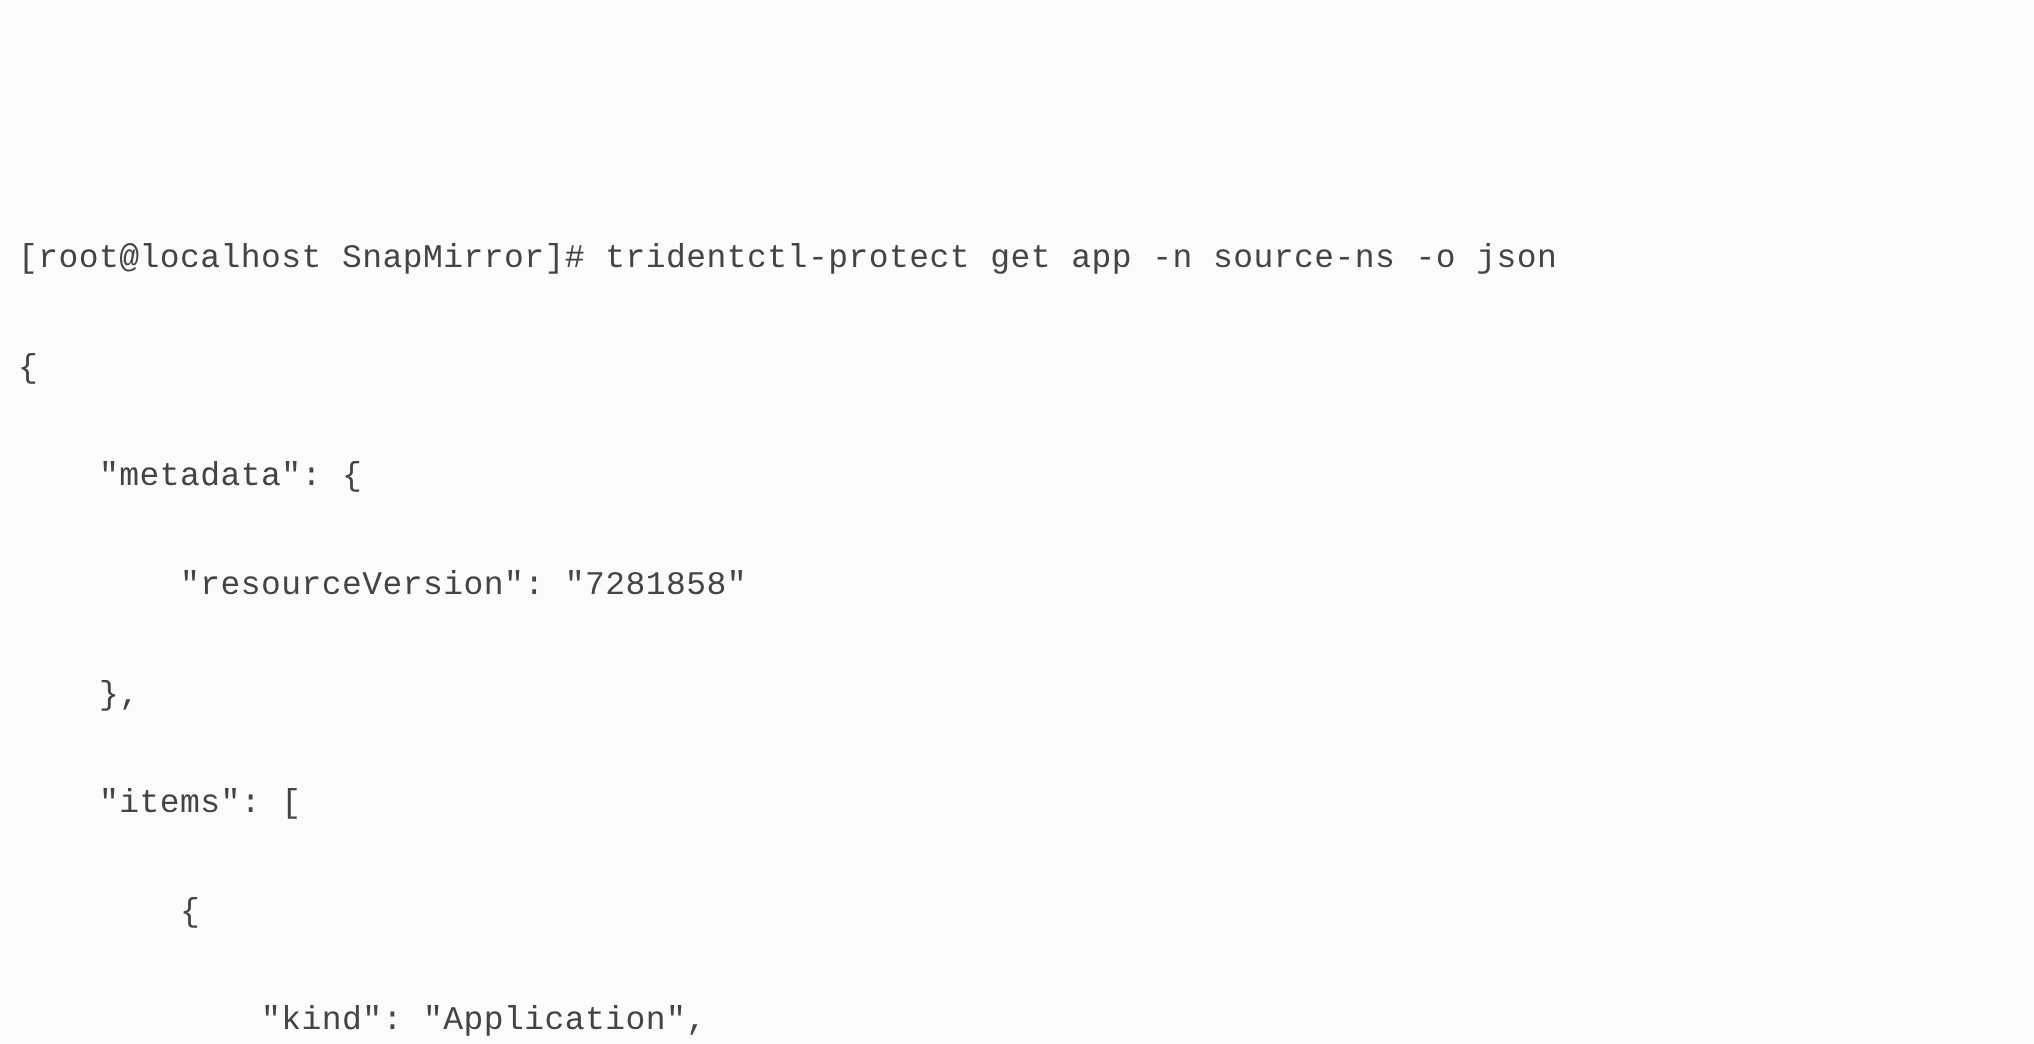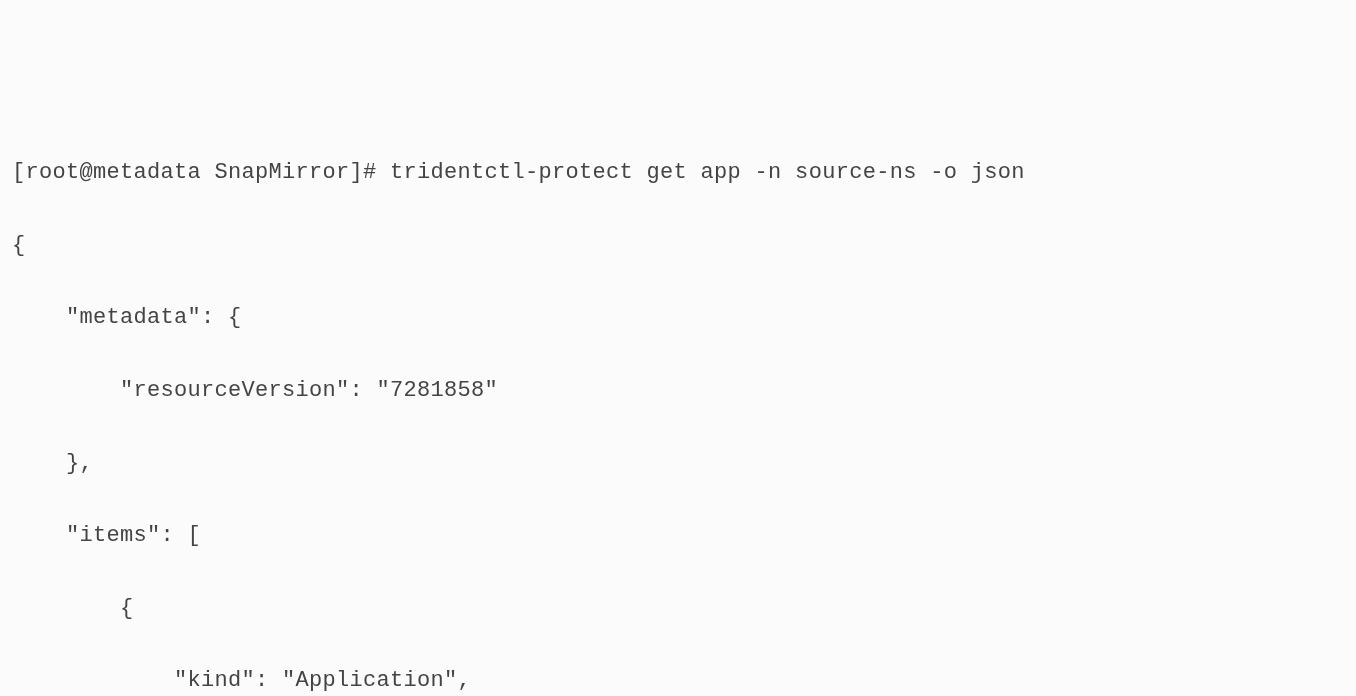--- a/index.html
+++ b/index.html
@@ -20,21 +20,21 @@
     }
     .terminal-line {
       white-space: pre;
     }
   </style>
 </head>
 <body>
 
 
 
-<div class="terminal-line">[root@metadata SnapMirror]# tridentctl-protect get app -n source-ns -o json</div>
+<div class="terminal-line">[root@localhost SnapMirror]# tridentctl-protect get app -n source-ns -o json</div>
 <div class="terminal-line">{</div>
 <div class="terminal-line">    "metadata": {</div>
 <div class="terminal-line">        "resourceVersion": "7281858"</div>
 <div class="terminal-line">    },</div>
 <div class="terminal-line">    "items": [</div>
 <div class="terminal-line">        {</div>
 <div class="terminal-line">            "kind": "Application",</div>
 
 
 

